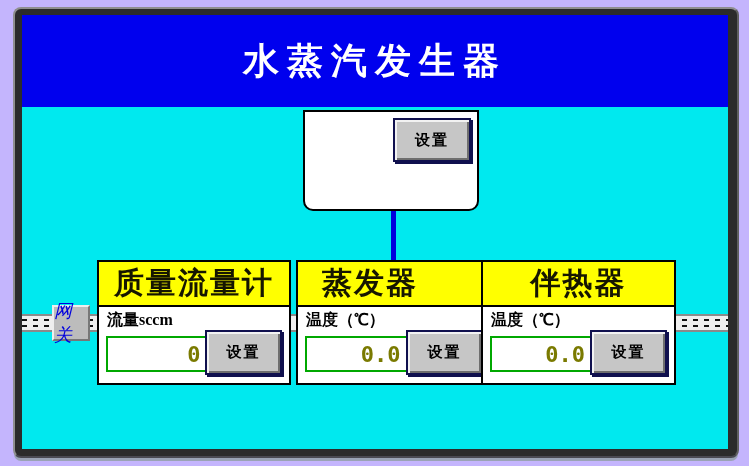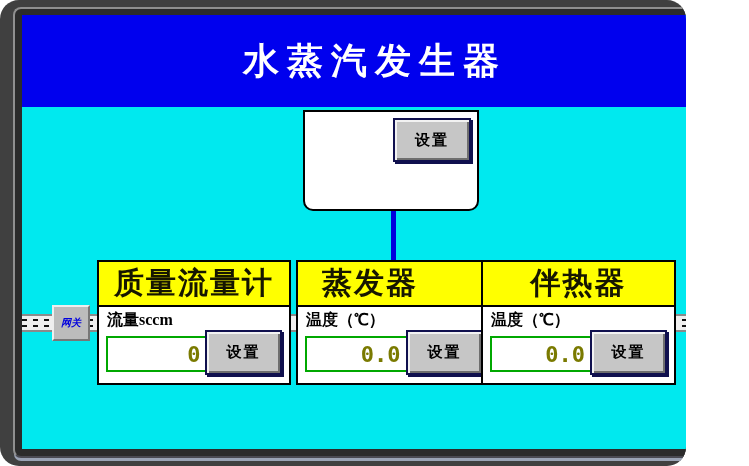--- a/index.html
+++ b/index.html
@@ -1,19 +1,19 @@
 <!DOCTYPE html>
 <html><head>
 <meta charset="utf-8">
 <style>
   * { margin:0; padding:0; box-sizing:border-box; }
   html,body { background:#fff; }
   .page {
-    position:relative; width:686px; height:466px; background:#404040;
-    font-family:"Liberation Sans", sans-serif; overflow:hidden;border-radius:19px;
+    position:relative; width:749px; height:466px; background:#c4b5fd;
+    font-family:"Liberation Sans", sans-serif; overflow:hidden;
   }
   
   .monitor {
     position:absolute; left:13px; top:7px; width:726px; height:451px;
     background:#2b2b2b; border-radius:8px;
     border-top:2px solid #8f8f8f; border-left:2px solid #8f8f8f;
     border-right:2px solid #606060; border-bottom:2px solid #4a4a52;
     box-shadow:0 4px 0 -1px #9aa3b5;
   }
   .screen {
@@ -45,21 +45,21 @@
     background-repeat:repeat-x, repeat-x;
   }
   
   .gateway {
     position:absolute; left:30px; top:198px; width:38px; height:36px; z-index:3;
     background:#bcbcbc;
     border-top:2px solid #eeeeee; border-left:2px solid #eeeeee;
     border-right:2px solid #777777; border-bottom:2px solid #777777;
     display:flex; align-items:center; justify-content:center;
   }
-  .gateway span { color:#0000dd; font-weight:bold; font-size:10px; font-style:italic; }
+  .gateway span { color:#0000dd; font-weight:normal; font-size:18px; font-style:italic; }
 
   
   .connector {
     position:absolute; left:369px; top:104px; width:5px; height:51px;
     background:#0000dd; z-index:1;
   }
 
   
   .panel { position:absolute; z-index:2; background:#ffffff; border:2px solid #000; }
   .panel-header {

